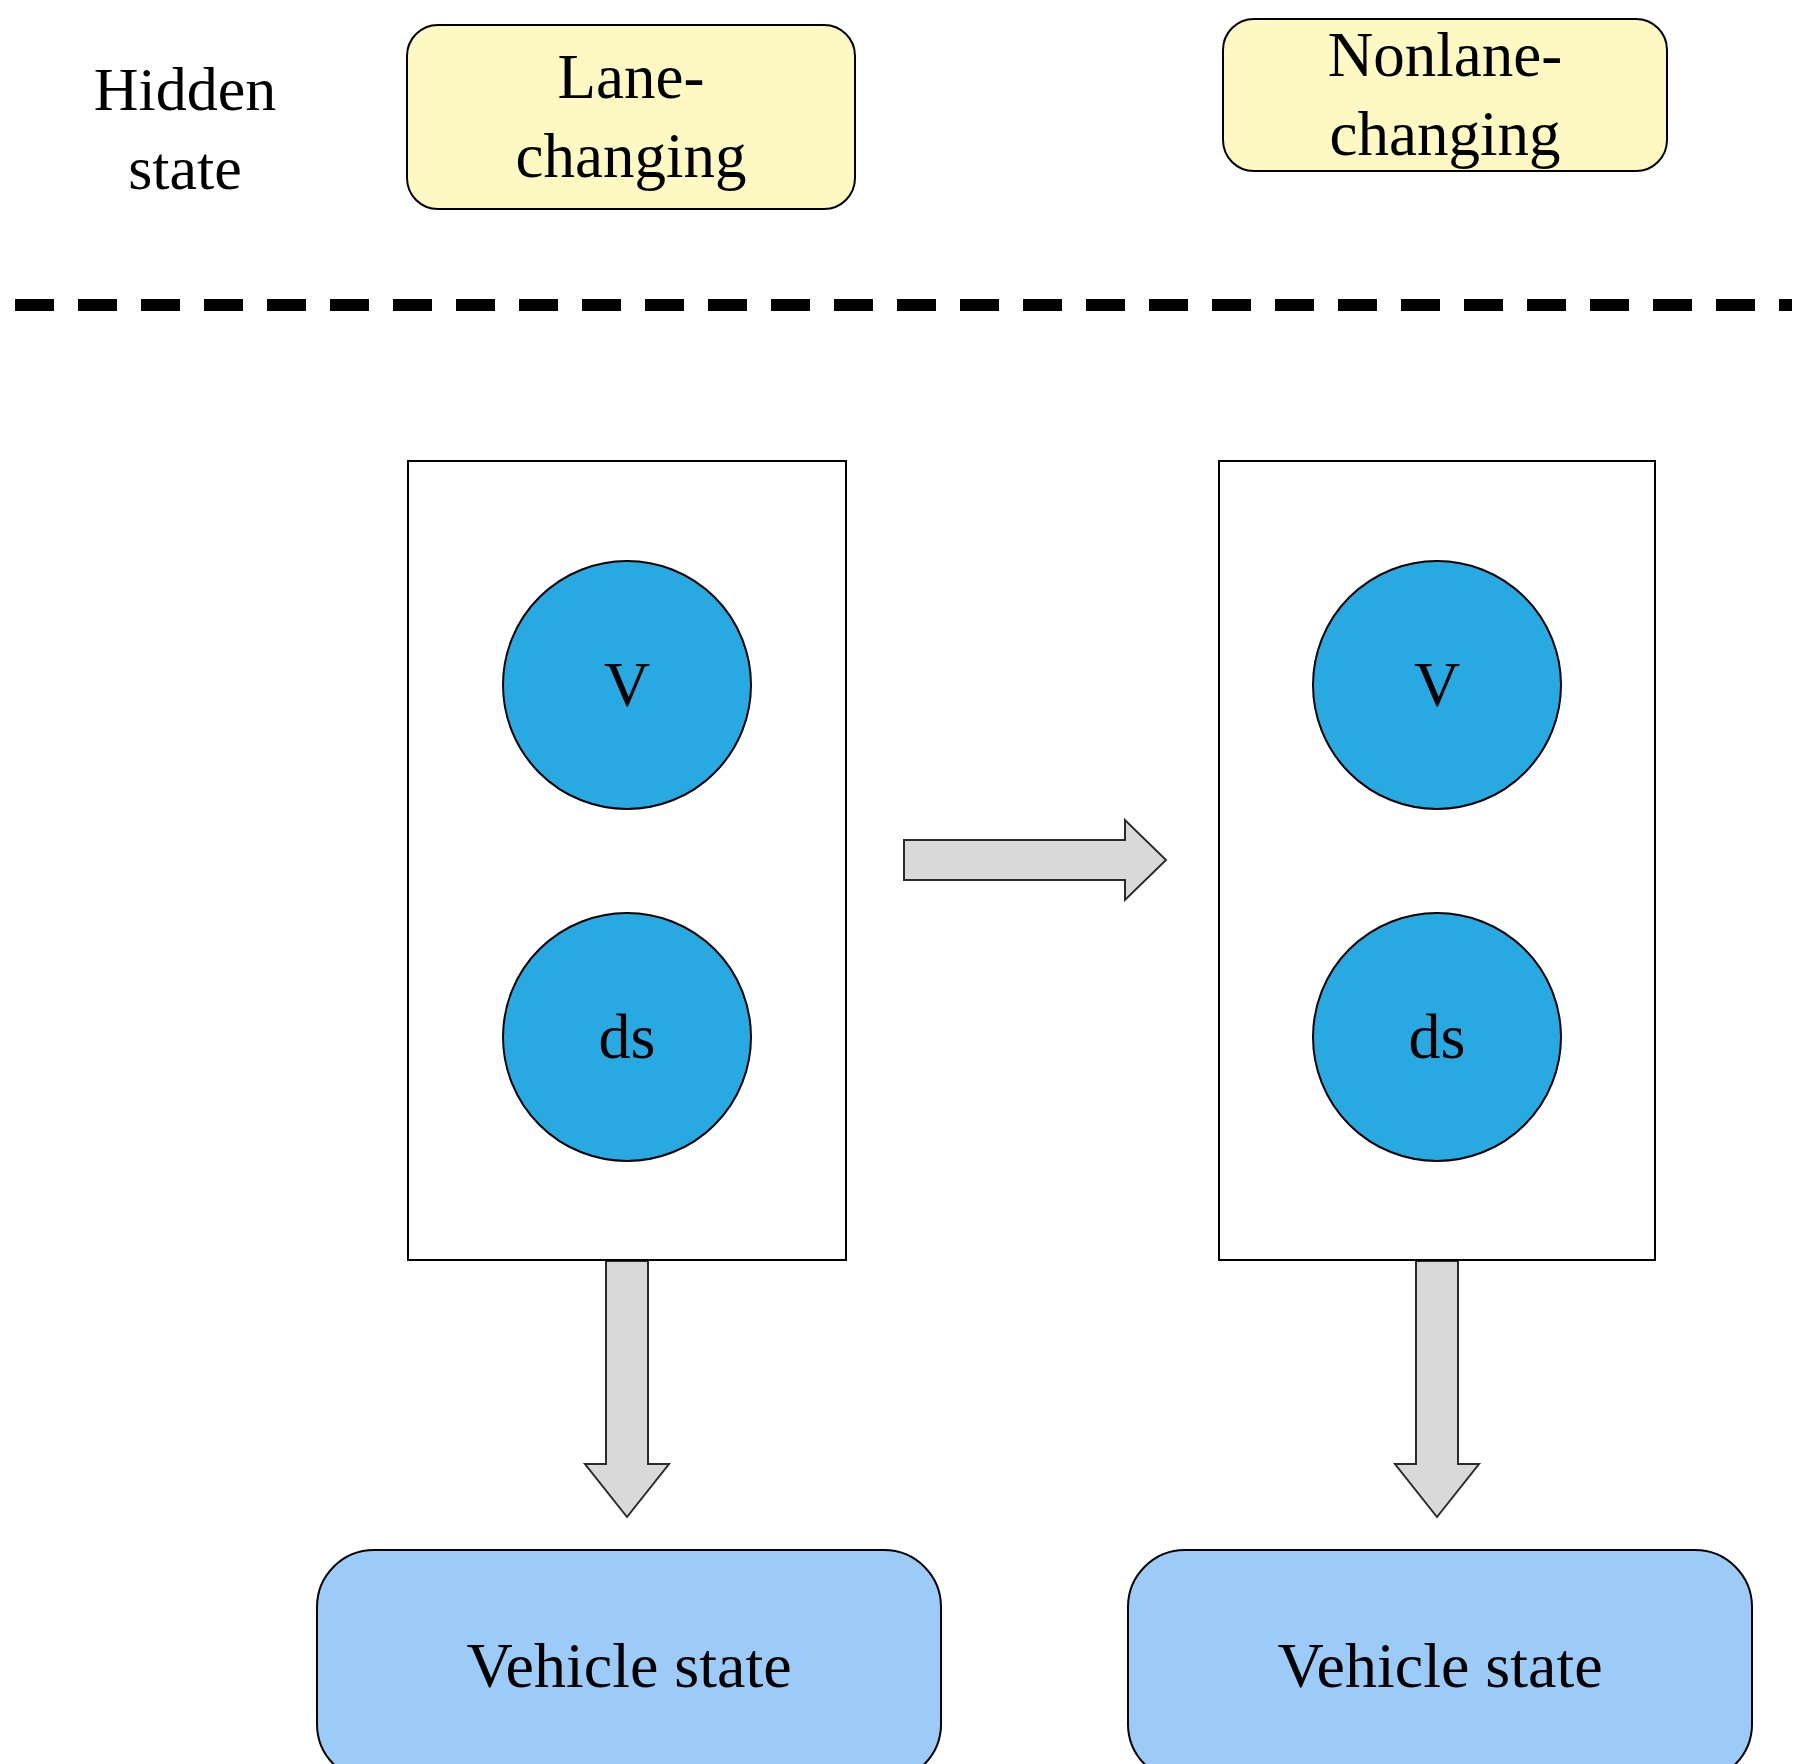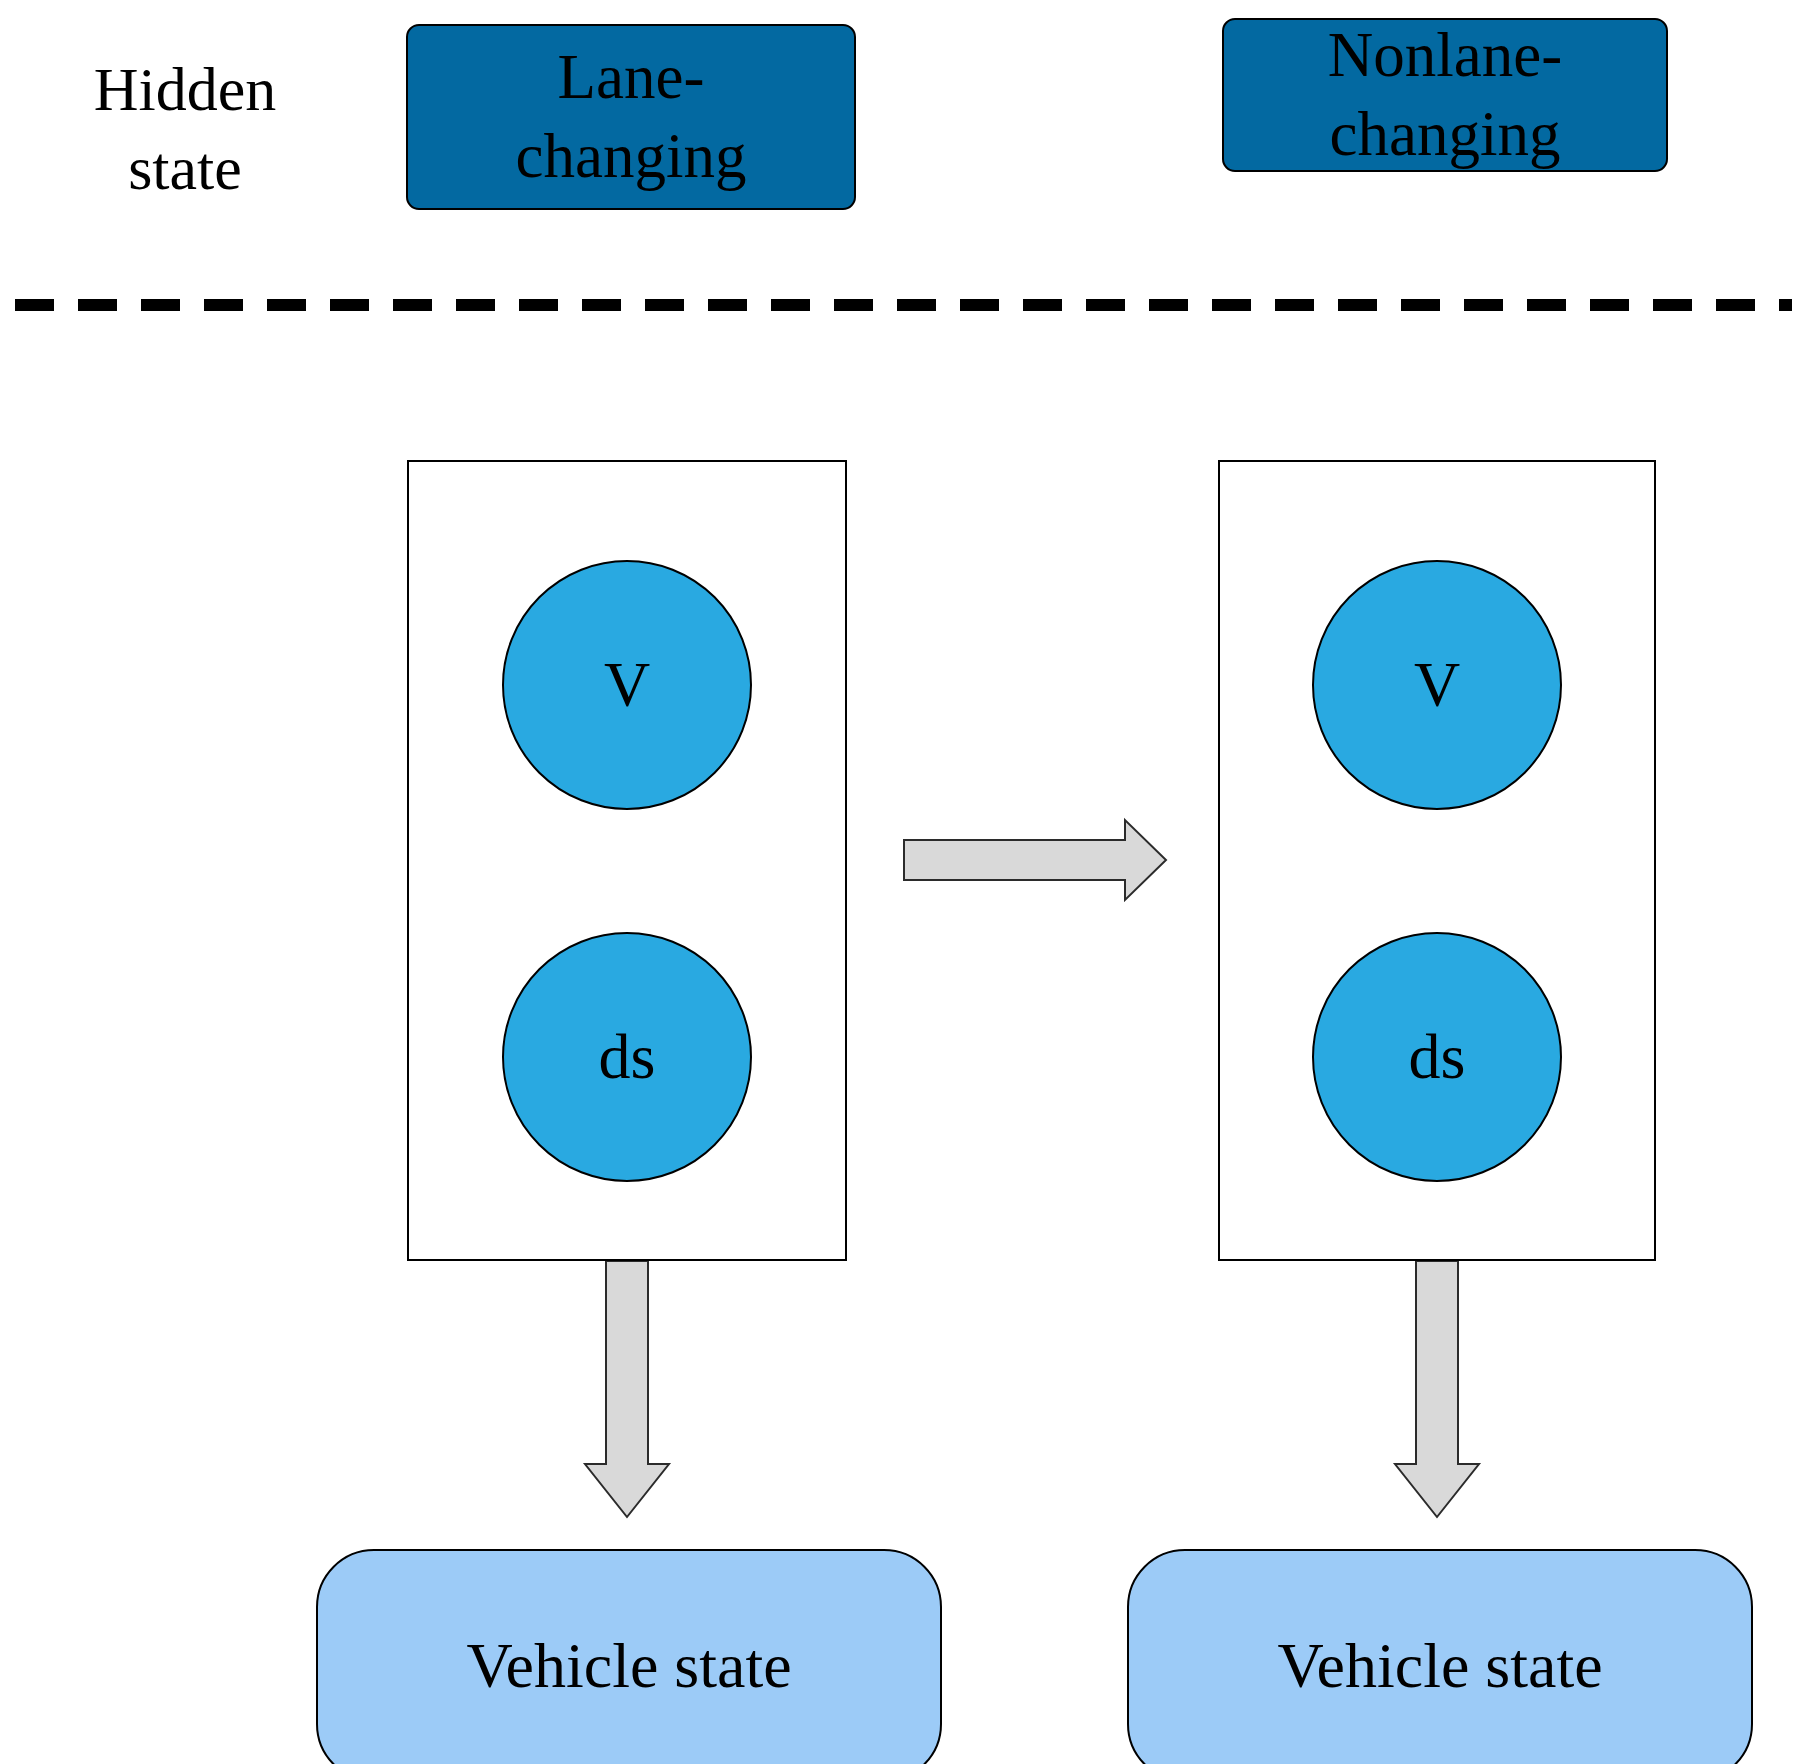--- a/index.html
+++ b/index.html
@@ -28,22 +28,22 @@
     display: flex;
     align-items: center;
     justify-content: center;
     text-align: center;
     border: 2px solid #000000;
     box-sizing: border-box;
     font-size: 63px;
     line-height: 1.25;
   }
   .pill-hidden {
-    background: #0369a1;
-    border-radius: 13px;
+    background: #fef9c3;
+    border-radius: 32px;
   }
   .pill-vehicle {
     background: #9ccbf7;
     border-radius: 58px;
     font-size: 64px;
     margin-top: 30px;
   }
   .pill-hidden .pill-text { max-width: 345px; }
 
   .obs-rect {
@@ -61,21 +61,21 @@
     border-radius: 50%;
     background: #29a9e1;
     border: 2px solid #000000;
     box-sizing: border-box;
     display: flex;
     align-items: center;
     justify-content: center;
     font-size: 64px;
   }
   .node-circle.v-node  { top: 98px; }
-  .node-circle.ds-node { top: 470px; }
+  .node-circle.ds-node { top: 450px; }
 
   svg { display: block; }
   .arrow-shape {
     fill: #d9d9d9;
     stroke: #2b2b2b;
     stroke-width: 2;
     stroke-linejoin: miter;
   }
 </style>
 </head>

